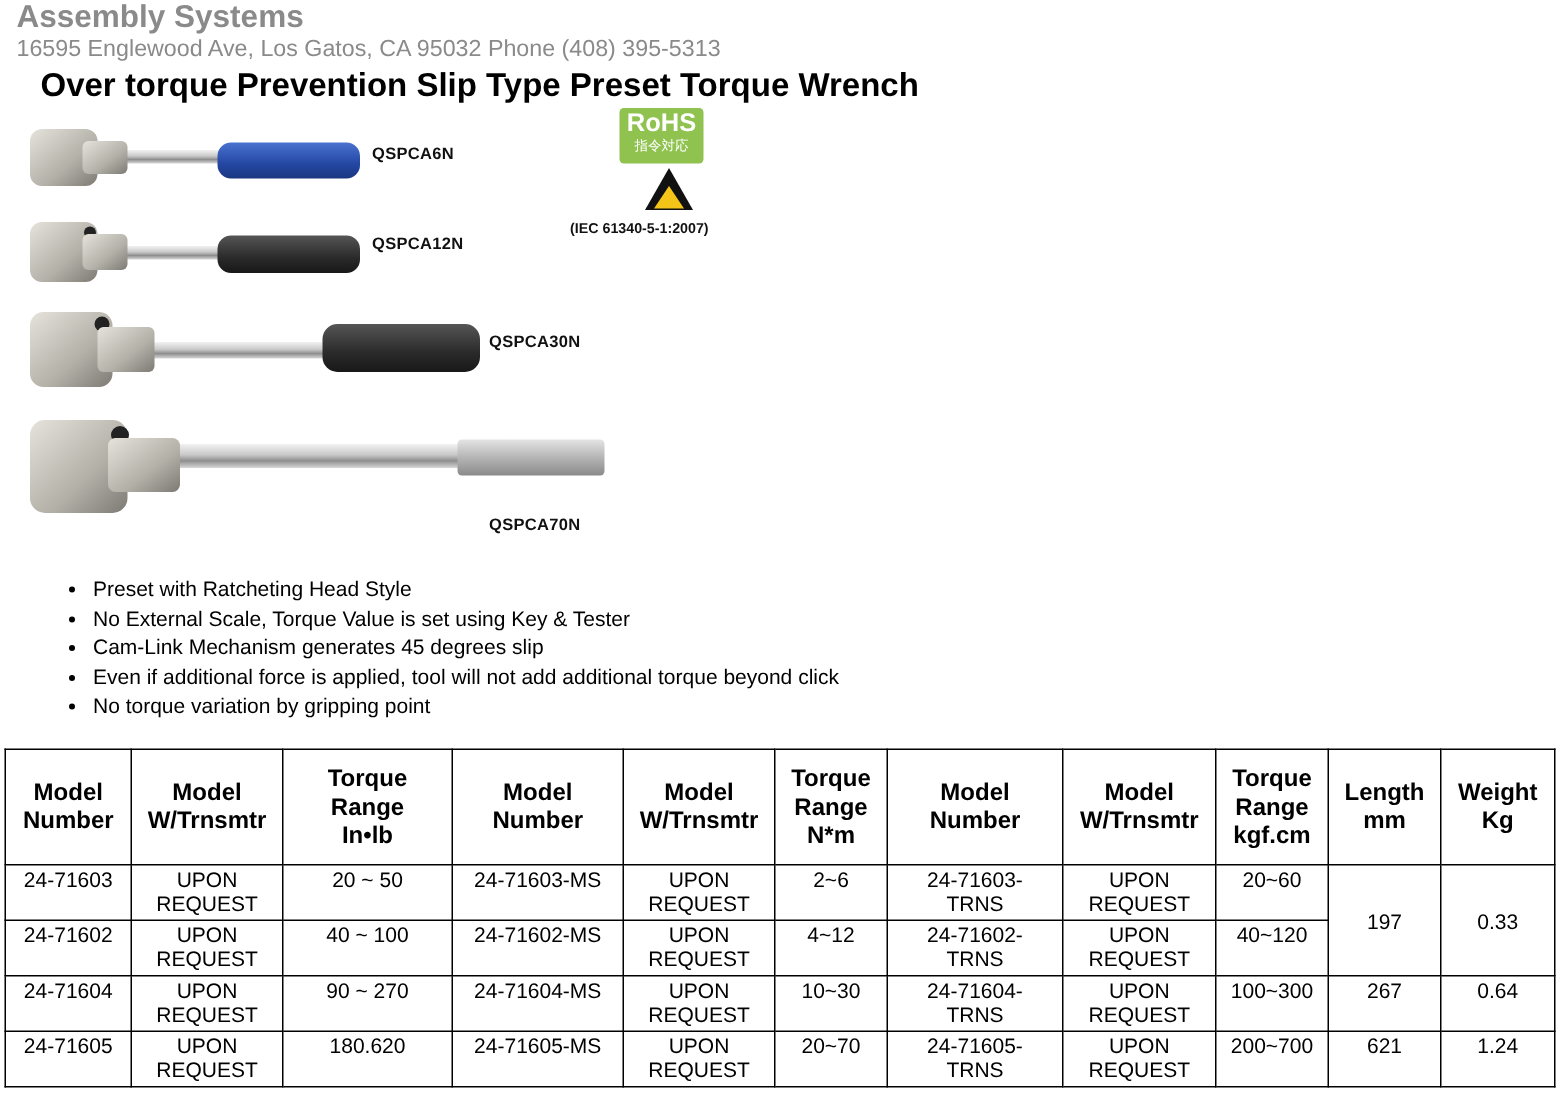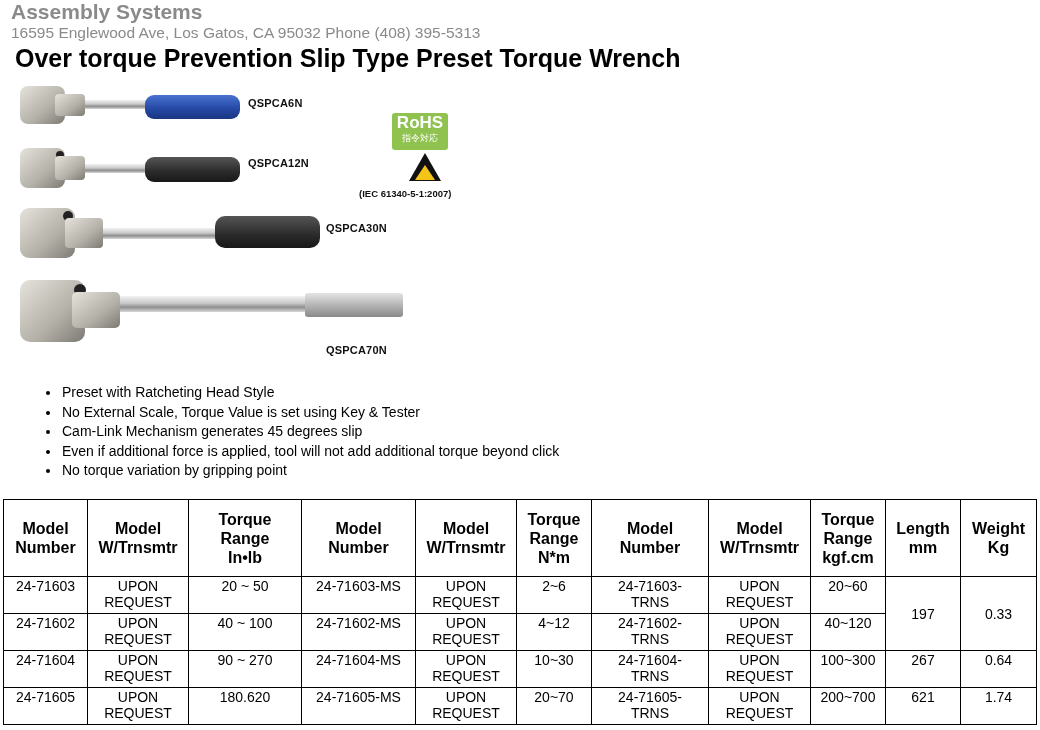--- a/index.html
+++ b/index.html
@@ -1,23 +1,23 @@
 <!DOCTYPE html>
 <html><head>
 <meta charset="utf-8">
 <style>
   html, body { margin:0; padding:0; background:#ffffff; }
   body { width:1040px; height:730px; position:relative; overflow:hidden; font-family:"Liberation Sans", sans-serif; color:#000; }
   .company { position:absolute; left:11px; top:0px; font-size:21px; font-weight:bold; color:#8a8a8a;text-align:center; }
   .address { position:absolute; left:11px; top:24px; font-size:15.5px; color:#8a8a8a; }
-  .title { position:absolute; left:15px; top:44px; font-size:25px; font-weight:bold; color:#000; }
+  .title { position:absolute; left:27px; top:44px; font-size:22px; font-weight:bold; color:#000; }
 
   .photo { position:absolute; left:10px; top:80px; width:470px; height:280px; }
   .wrench-label { position:absolute; font-size:11px; font-weight:bold; color:#111; letter-spacing:0.2px; }
-  .badges { position:absolute; left:359px; top:72px; width:110px; height:90px;margin-top:41px; }
+  .badges { position:absolute; left:380px; top:72px; width:110px; height:90px; }
   .rohs { position:absolute; left:33px; top:0; width:56px; height:37px; background:#8fc24f; border-radius:3px; color:#fff; text-align:center; }
   .rohs .big { font-size:17px; font-weight:bold; line-height:20px; display:block; }
   .rohs .small { font-size:9px; line-height:11px; display:block; }
   .esd { position:absolute; left:50px; top:40px; width:0; height:0; border-left:16px solid transparent; border-right:16px solid transparent; border-bottom:28px solid #111; }
   .esd-inner { position:absolute; left:56px; top:52px; width:0; height:0; border-left:10px solid transparent; border-right:10px solid transparent; border-bottom:15px solid #f4c518; }
   .iec { position:absolute; left:0; top:75px; font-size:9.5px; font-weight:bold; color:#111; white-space:nowrap; }
 
   ul.features { position:absolute; left:36px; top:383px; margin:0; padding:0 0 0 25px; font-size:14px; line-height:19.5px; }
   ul.features li { padding-left:1px; }
 
@@ -191,16 +191,16 @@
       <td>24-71605</td>
       <td><span>UPON</span><br><span>REQUEST</span></td>
       <td>180.620</td>
       <td>24-71605-MS</td>
       <td><span>UPON</span><br><span>REQUEST</span></td>
       <td>20~70</td>
       <td><span>24-71605-</span><br><span>TRNS</span></td>
       <td><span>UPON</span><br><span>REQUEST</span></td>
       <td>200~700</td>
       <td>621</td>
-      <td>1.74</td>
+      <td>1.24</td>
     </tr>
   </tbody>
 </table>
 
 </body></html>

